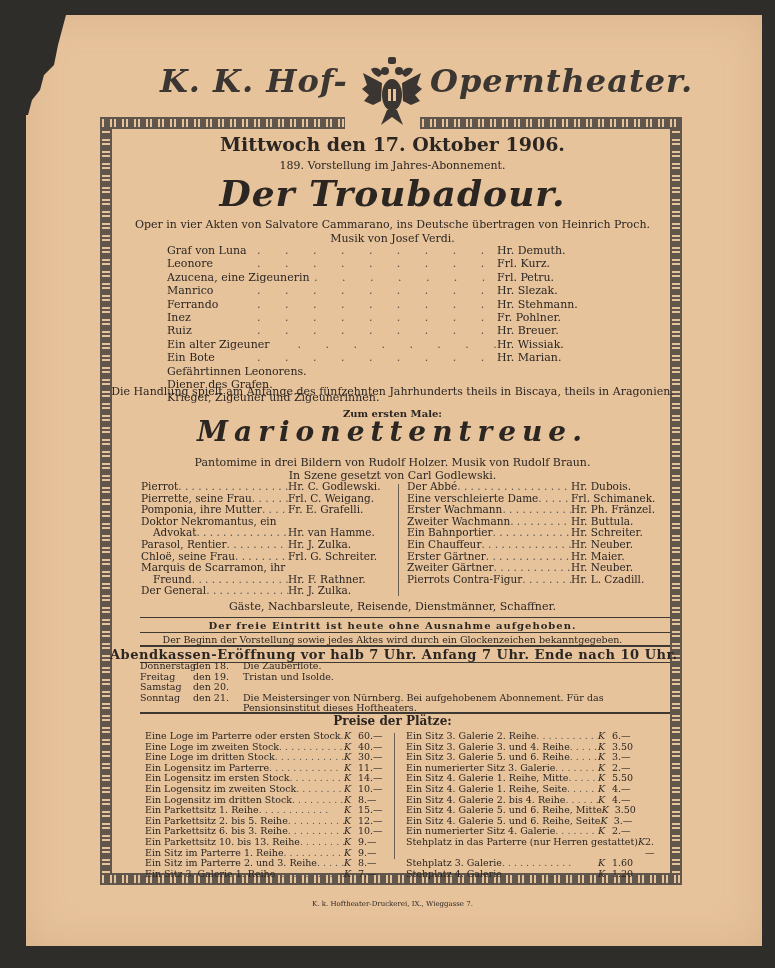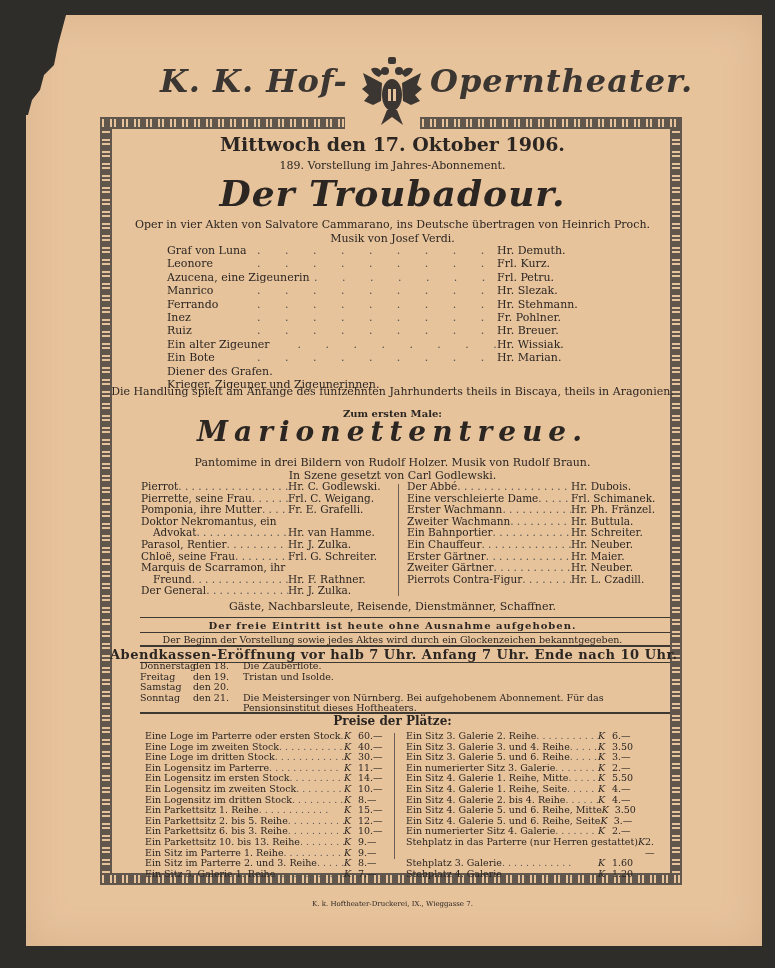--- a/index.html
+++ b/index.html
@@ -139,20 +139,23 @@
       <span class="role" style="width:120px">Ein alter Zigeuner</span>
       <span class="dots" style="width:210px">&nbsp;&nbsp;&nbsp;.&nbsp;&nbsp;&nbsp;&nbsp;&nbsp;&nbsp;&nbsp;.&nbsp;&nbsp;&nbsp;&nbsp;&nbsp;&nbsp;&nbsp;.&nbsp;&nbsp;&nbsp;&nbsp;&nbsp;&nbsp;&nbsp;.&nbsp;&nbsp;&nbsp;&nbsp;&nbsp;&nbsp;&nbsp;.&nbsp;&nbsp;&nbsp;&nbsp;&nbsp;&nbsp;&nbsp;.&nbsp;&nbsp;&nbsp;&nbsp;&nbsp;&nbsp;&nbsp;.&nbsp;&nbsp;&nbsp;&nbsp;&nbsp;&nbsp;&nbsp;.</span>
       <span class="actor">Hr. Wissiak.</span>
     </div>
   <div class="row">
       <span class="role">Ein Bote</span>
       <span class="dots">.&nbsp;&nbsp;&nbsp;&nbsp;&nbsp;&nbsp;&nbsp;.&nbsp;&nbsp;&nbsp;&nbsp;&nbsp;&nbsp;&nbsp;.&nbsp;&nbsp;&nbsp;&nbsp;&nbsp;&nbsp;&nbsp;.&nbsp;&nbsp;&nbsp;&nbsp;&nbsp;&nbsp;&nbsp;.&nbsp;&nbsp;&nbsp;&nbsp;&nbsp;&nbsp;&nbsp;.&nbsp;&nbsp;&nbsp;&nbsp;&nbsp;&nbsp;&nbsp;.&nbsp;&nbsp;&nbsp;&nbsp;&nbsp;&nbsp;&nbsp;.&nbsp;&nbsp;&nbsp;&nbsp;&nbsp;&nbsp;&nbsp;.</span>
       <span class="actor">Hr. Marian.</span>
     </div>
   <div class="row">
+      <span class="role" style="width:auto">Gefährtinnen Leonorens.</span>
+    </div>
+  <div class="row">
       <span class="role" style="width:auto">Diener des Grafen.</span>
     </div>
   <div class="row">
       <span class="role" style="width:auto">Krieger, Zigeuner und Zigeunerinnen.</span>
     </div>
 </div>
 
 <div class="t center setting">Die Handlung spielt am Anfange des fünfzehnten Jahrhunderts theils in Biscaya, theils in Aragonien.</div>
 
 <div class="t center first-time">Zum ersten Male:</div>

